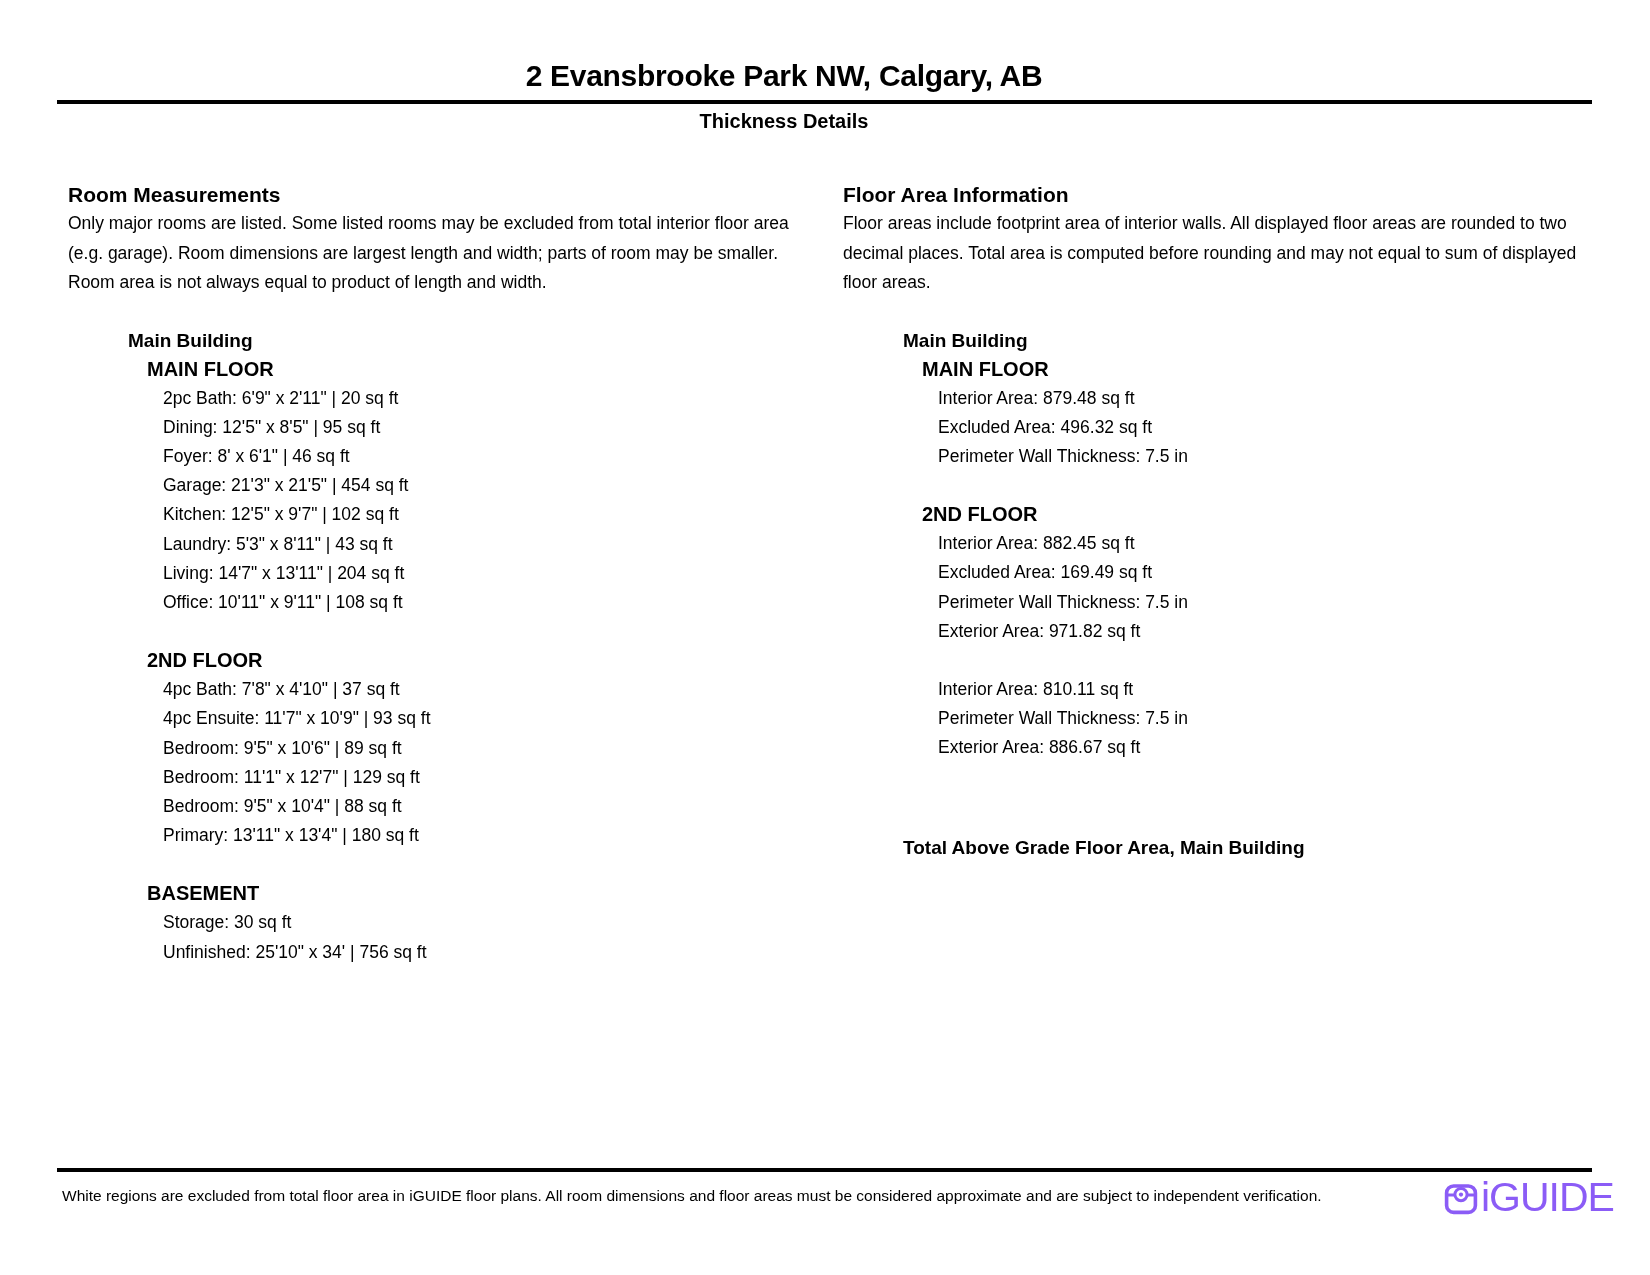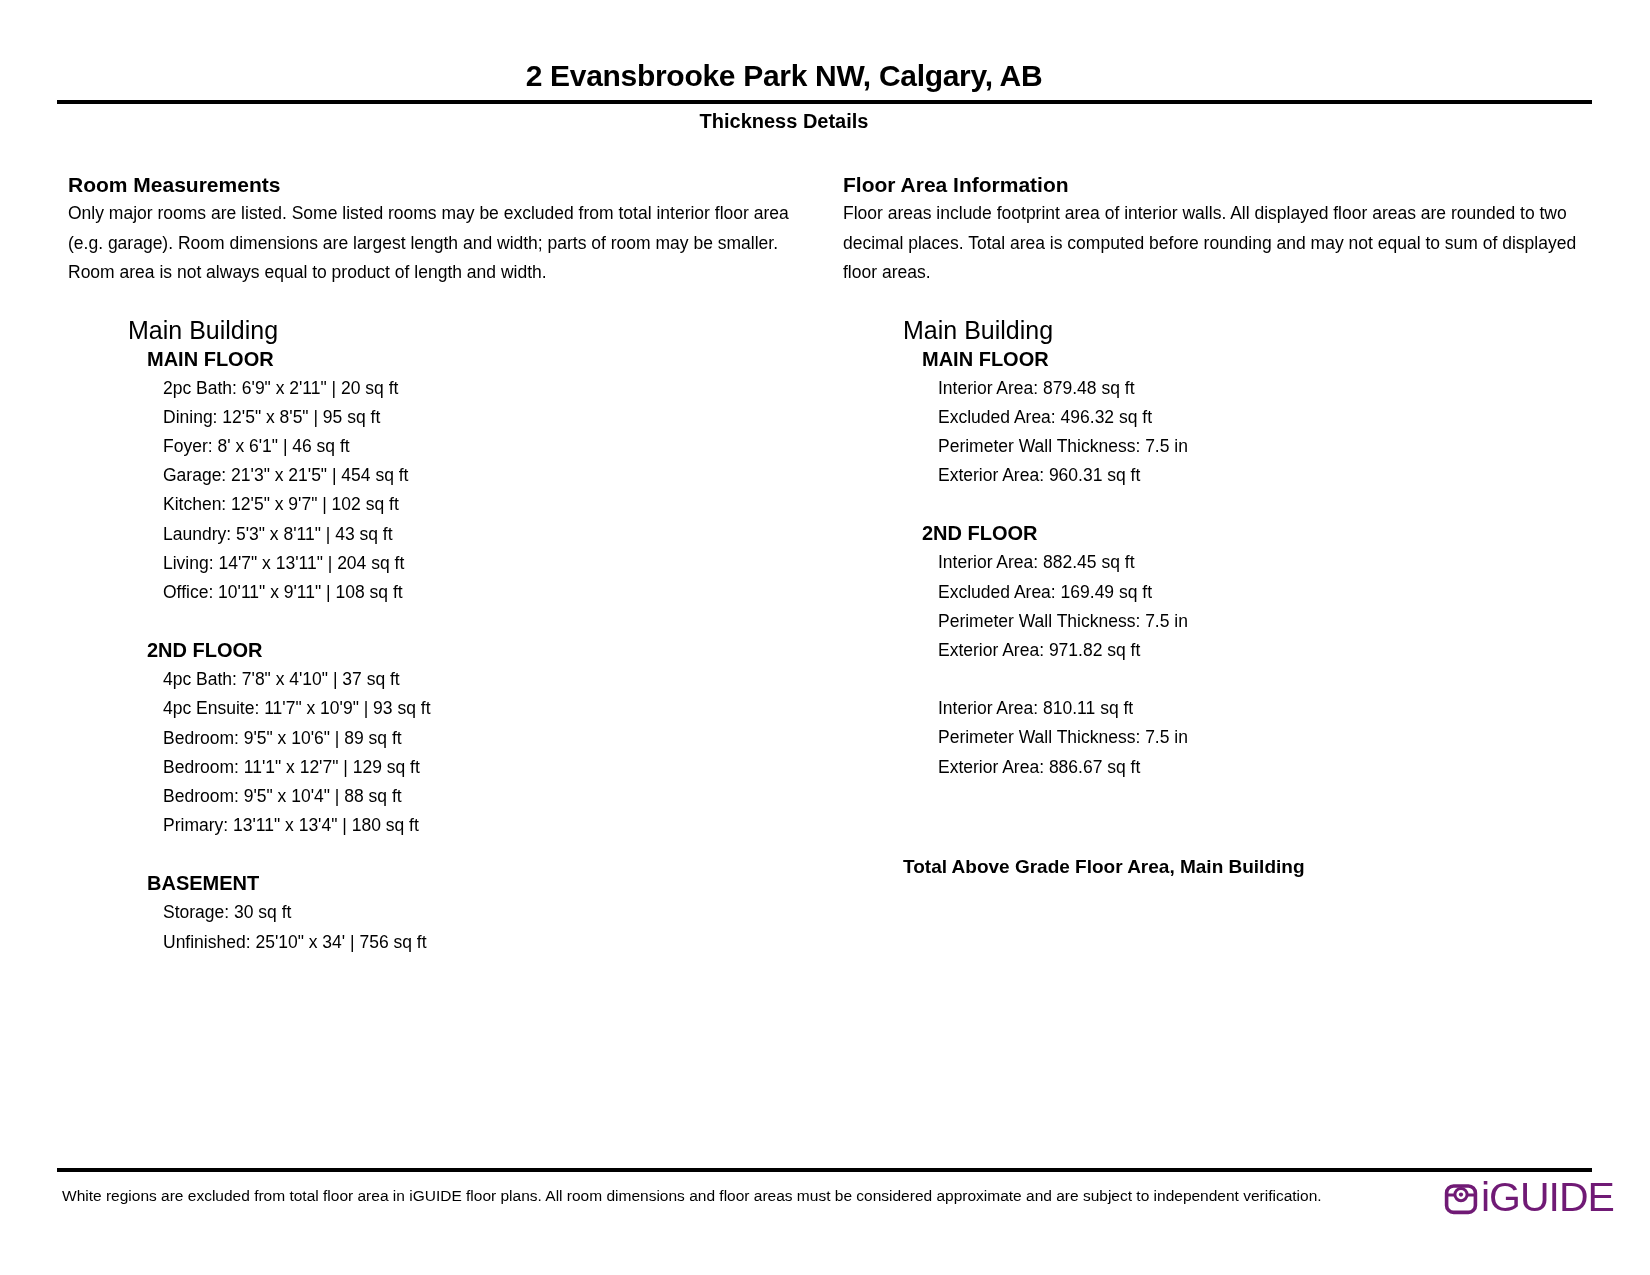--- a/index.html
+++ b/index.html
@@ -11,27 +11,27 @@
     position:absolute;top:59px;left:57px;width:1454px;
     text-align:center;font-size:30px;font-weight:bold;letter-spacing:-0.3px;
   }
   .rule{position:absolute;left:57px;width:1535px;height:4px;background:#000;}
   .rule-top{top:100px;}
   .rule-bottom{top:1168px;}
   .doc-subtitle{
     position:absolute;top:110px;left:57px;width:1454px;
     text-align:center;font-size:20px;font-weight:bold;
   }
-  .col{position:absolute;top:170px;}
+  .col{position:absolute;top:180px;}
   .col-left{left:68px;width:745px;}
   .col-right{left:843px;width:760px;}
   .col h2{margin:0;font-size:21px;font-weight:bold;line-height:29px;}
   .desc-line{font-size:17.5px;line-height:29.5px;}
   .building{margin-top:28px;}
-  .building-name{font-size:25px;font-weight:normal;line-height:29px;padding-left:60px;}
+  .building-name{font-size:19px;font-weight:bold;line-height:29px;padding-left:60px;}
   .floor{margin-top:29px;}
   .floors .floor:first-child{margin-top:0;}
   .floor-name{font-size:20px;line-height:29px;padding-left:79px;font-weight:bold;}
   .line{font-size:17.5px;line-height:29.2px;padding-left:95px;}
   .total-section{margin-top:70px;}
   .total-title{font-size:19px;font-weight:bold;line-height:29px;padding-left:60px;}
   .total-line{font-size:17.5px;line-height:29.2px;padding-left:79px;}
   .footer-text{position:absolute;left:62px;top:1185px;font-size:15.5px;line-height:22px;}
   .logo{
     position:absolute;left:1444px;top:1177px;height:40px;
@@ -102,21 +102,20 @@
   <div id="area-buildings">
   <div class="building">
     <div class="building-name">Main Building</div>
     <div class="floors">
   <div class="floor">
     <div class="floor-name">MAIN FLOOR</div>
     <div class="floor-lines">
               <div class="line">Interior Area: 879.48 sq ft</div>
               <div class="line">Excluded Area: 496.32 sq ft</div>
               <div class="line">Perimeter Wall Thickness: 7.5 in</div>
-              <div class="line">Exterior Area: 960.31 sq ft</div>
             </div>
   </div>
 
   <div class="floor">
     <div class="floor-name">2ND FLOOR</div>
     <div class="floor-lines">
               <div class="line">Interior Area: 882.45 sq ft</div>
               <div class="line">Excluded Area: 169.49 sq ft</div>
               <div class="line">Perimeter Wall Thickness: 7.5 in</div>
               <div class="line">Exterior Area: 971.82 sq ft</div>
@@ -134,21 +133,21 @@
   </div>
 </div>
   <div class="total-section">
     <div class="total-title">Total Above Grade Floor Area, Main Building</div>
   </div>
 </div>
 
 <div class="rule rule-bottom"></div>
 <div class="footer-text">White regions are excluded from total floor area in iGUIDE floor plans. All room dimensions and floor areas must be considered approximate and are subject to independent verification.</div>
 
-<div class="logo" style="color: #701a75;">
+<div class="logo" style="color: #8b5cf6;">
   <svg viewBox="0 0 34 34" aria-hidden="true">
     <rect x="2.6" y="5" width="28.8" height="26.4" rx="7" fill="none" stroke="currentColor" stroke-width="3.6"></rect>
     <line x1="2.6" y1="14" x2="31.4" y2="14" stroke="currentColor" stroke-width="3"></line>
     <circle cx="17" cy="13.6" r="6.1" fill="#ffffff" stroke="currentColor" stroke-width="3"></circle>
     <circle cx="17" cy="13.6" r="2.1" fill="currentColor"></circle>
   </svg>
   <span class="logo-text">iGUIDE</span>
 </div>
 
 </body></html>

